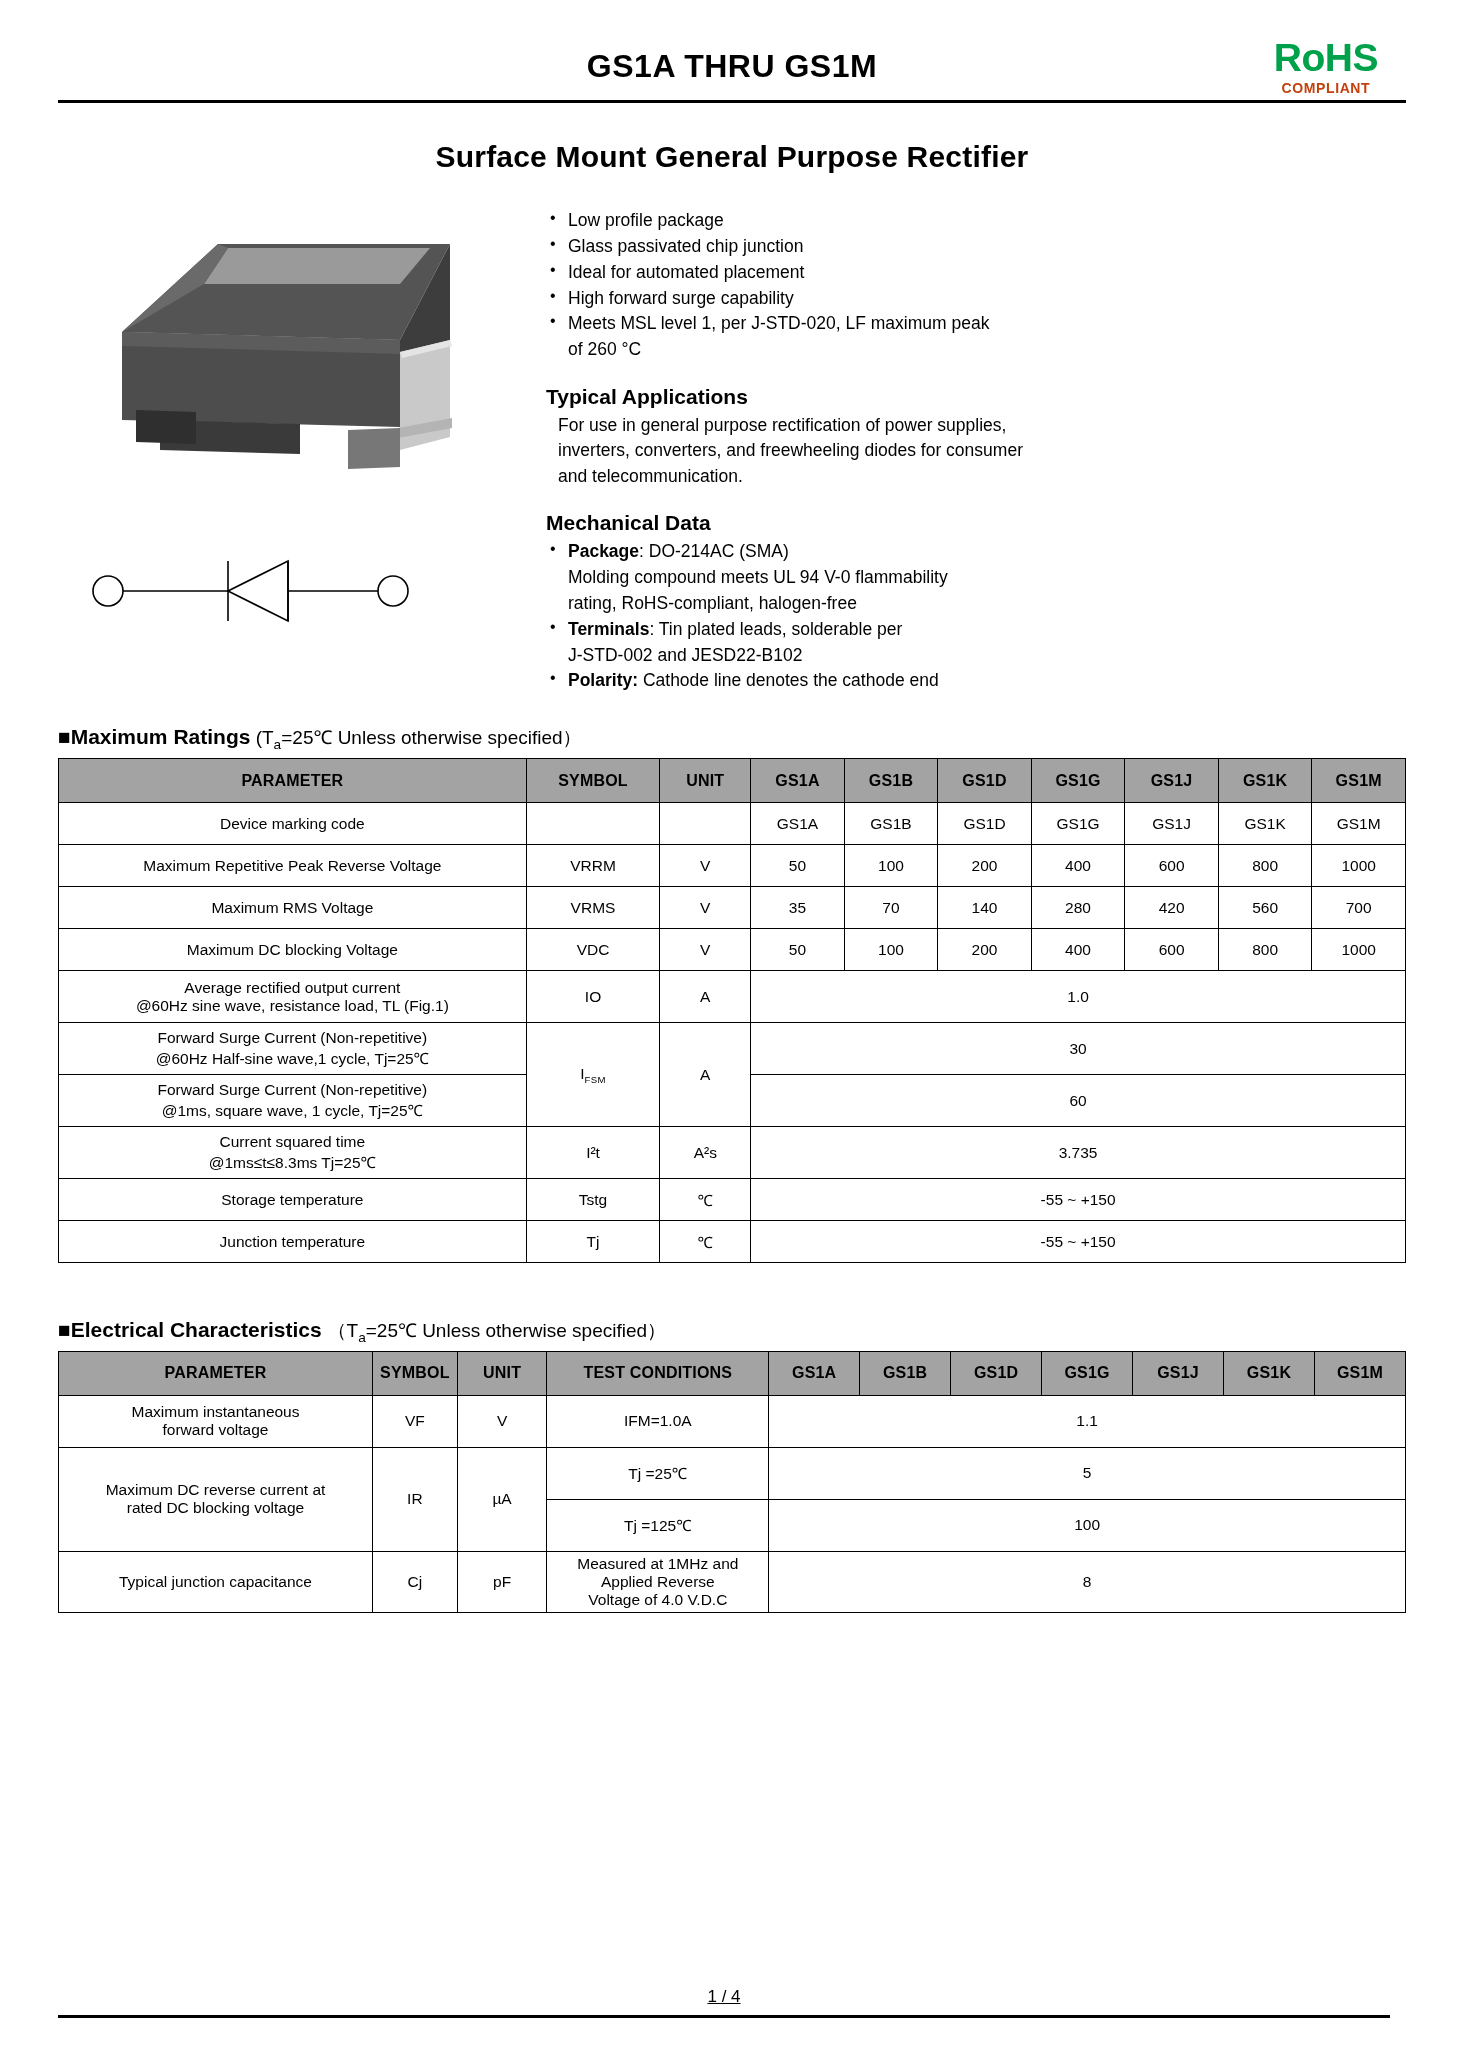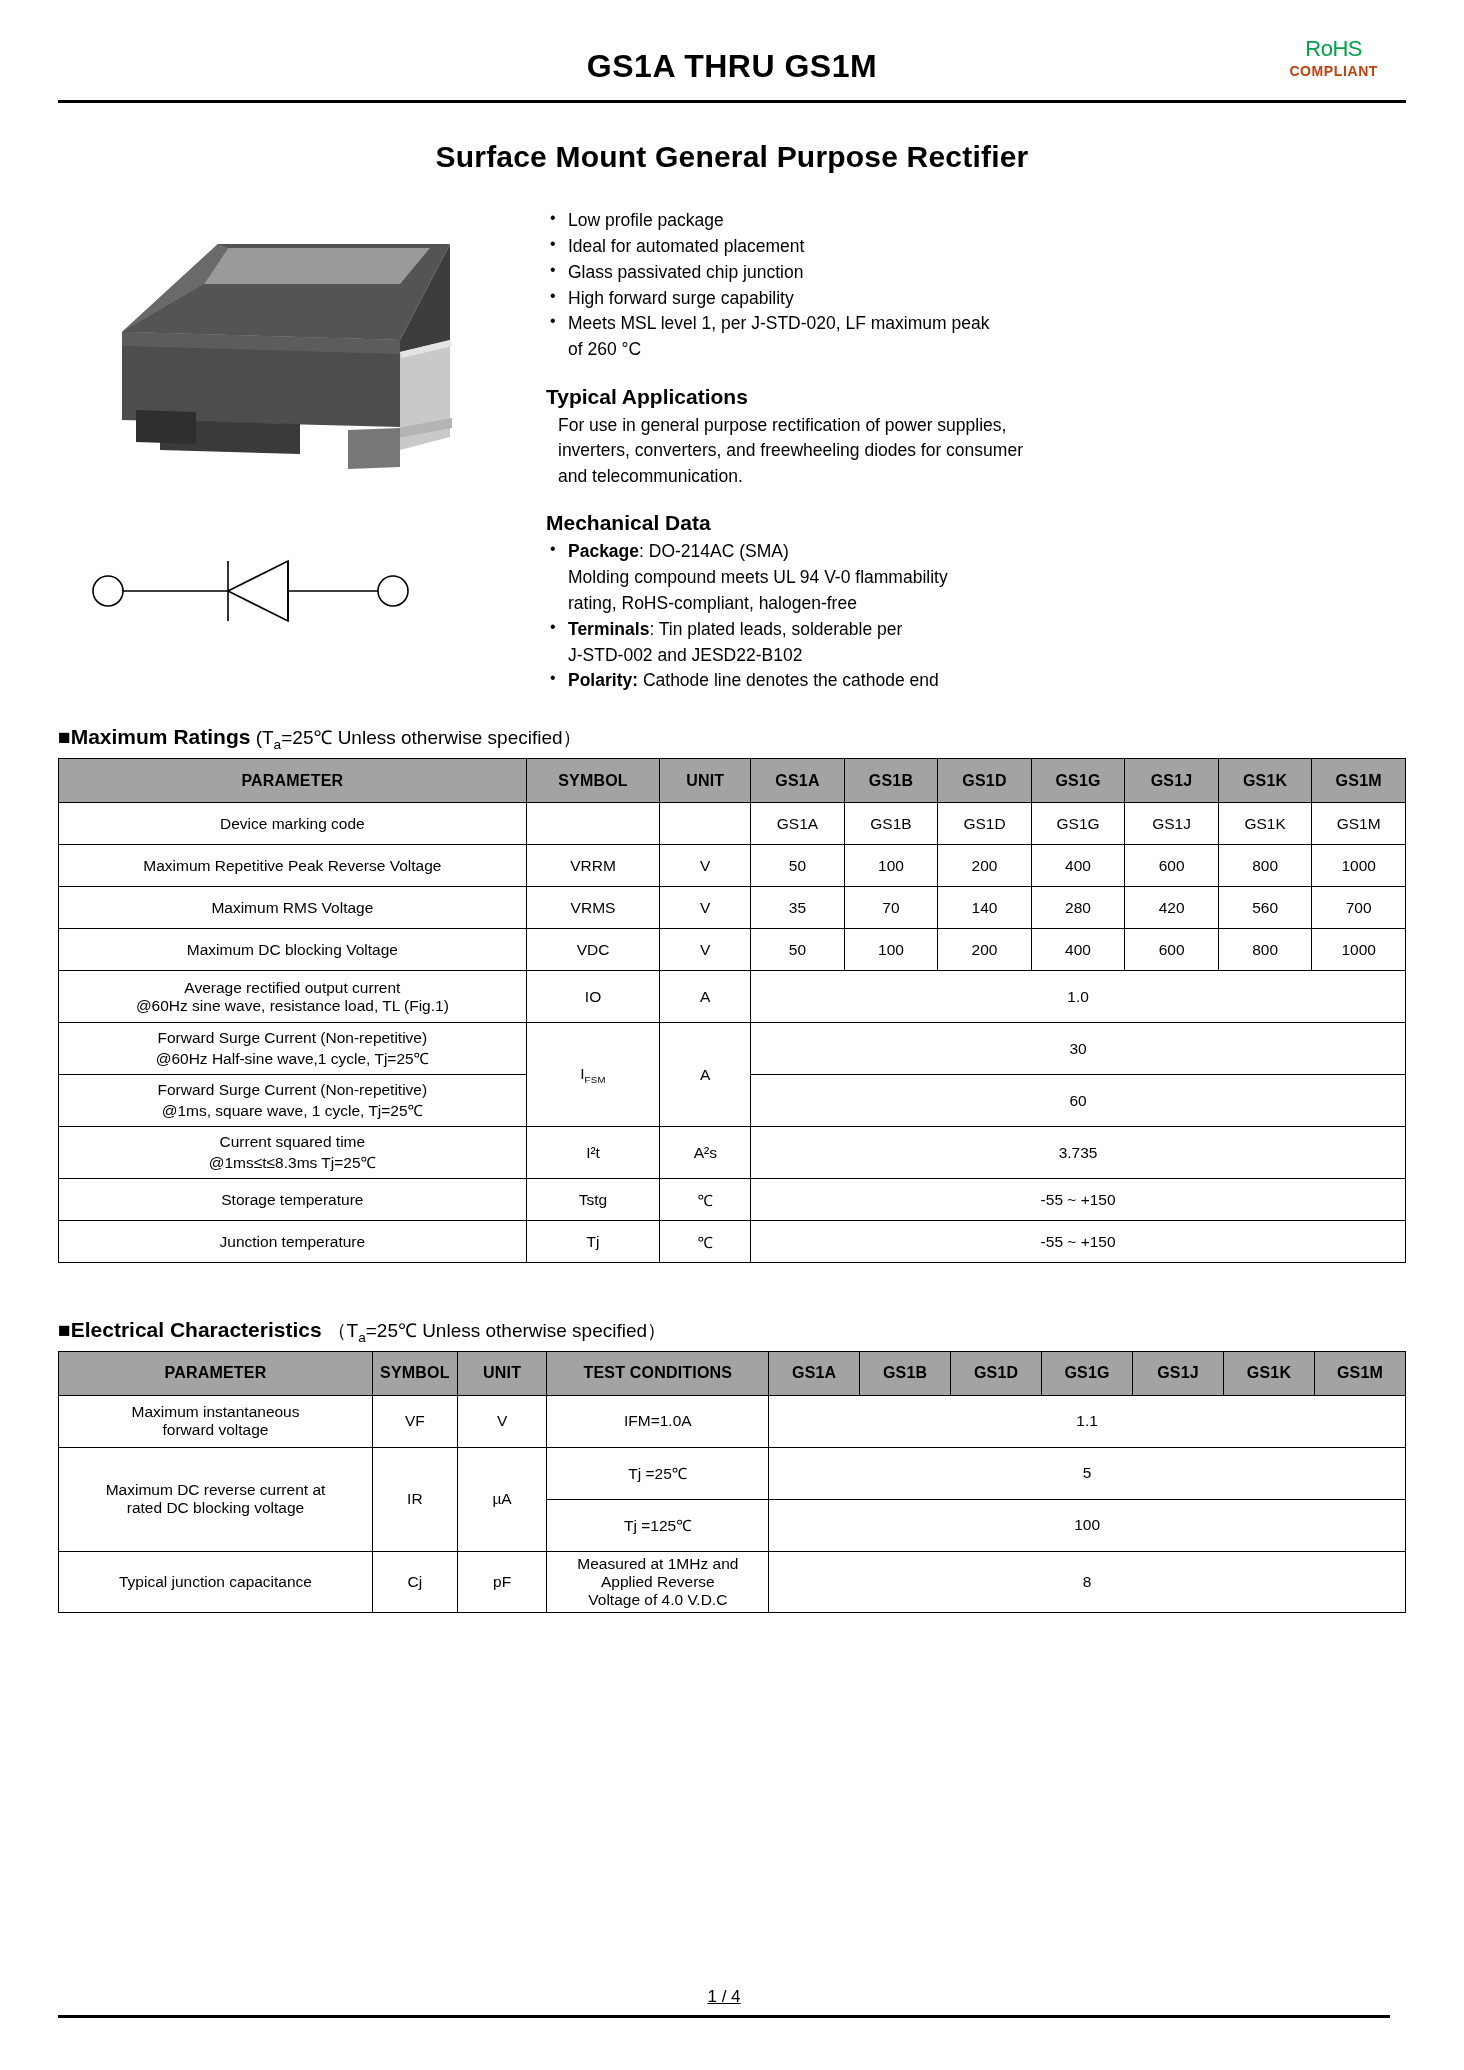--- a/index.html
+++ b/index.html
@@ -24,21 +24,21 @@
     font-size: 32px;
     font-weight: bold;
     letter-spacing: .5px;
   }
   .rohs {
     position: absolute;
     right: 28px; top: 38px;
     text-align: center;
     line-height: 1.0;
   }
-  .rohs-main { font-size: 22px; font-weight: normal; color: #00a14b; letter-spacing: -0.5px; }
+  .rohs-main { font-size: 39px; font-weight: bold; color: #00a14b; letter-spacing: -0.5px; }
   .rohs-sub { font-size: 14px; font-weight: bold; color: #c2410c; letter-spacing: .6px; margin-top: 4px; }
   .header-rule { position: absolute; left: 0; right: 0; top: 100px; border-top: 3px solid #000; }
 
   .subtitle {
     text-align: center;
     font-size: 30px;
     font-weight: bold;
     margin-top: 30px;
     letter-spacing: .2px;
   }
@@ -172,22 +172,22 @@
           <line x1="200" y1="35" x2="290" y2="35" stroke="#000" stroke-width="1.6"></line>
           <circle cx="305" cy="35" r="15" fill="none" stroke="#000" stroke-width="1.6"></circle>
         </svg>
       </div>
     </div>
 
     <div class="col-right">
 
       <ul class="bullets">
         <li>Low profile package</li>
+        <li>Glass passivated chip junction</li>
         <li>Ideal for automated placement</li>
-        <li>Glass passivated chip junction</li>
         <li>High forward surge capability</li>
         <li>Meets MSL level 1, per J-STD-020, LF maximum peak</li>
         <li class="nobullet">of 260 °C</li>
       </ul>
 
       <div class="sec-gap"></div>
 
       <div class="sec-title ind">Typical Applications</div>
       <div class="para">For use in general purpose rectification of power supplies,</div>
       <div class="para">inverters, converters, and freewheeling diodes for consumer</div>

